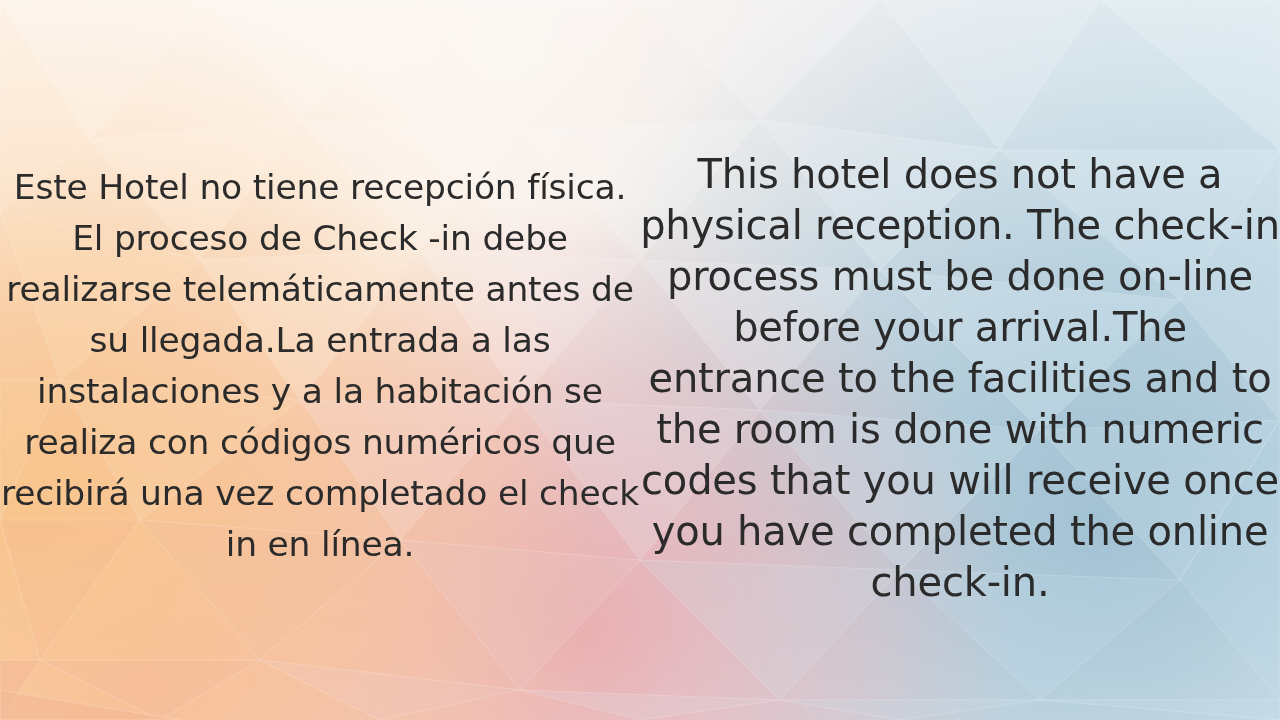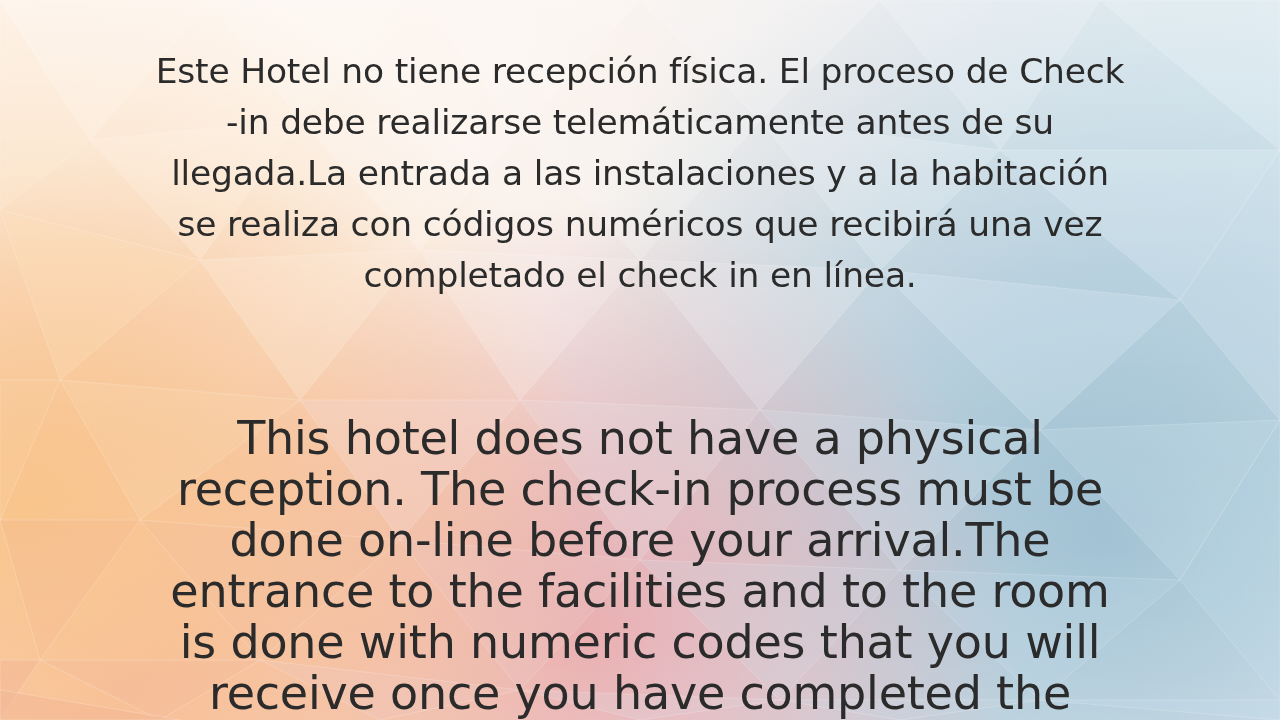--- a/index.html
+++ b/index.html
@@ -41,40 +41,39 @@
     position: absolute;
     inset: 0;
     background: linear-gradient(180deg, rgba(255,255,255,0.30) 0%, rgba(255,255,255,0.04) 38%, rgba(255,255,255,0.00) 62%, rgba(255,255,255,0.10) 100%);
     pointer-events: none;
   }
   
   #content {
     position: absolute;
     inset: 0;
     display: flex;
-    flex-direction: column;
     justify-content: flex-start;
     align-items: center;
   }
   .para {
     width: 980px;
     text-align: center;
     color: #2b2b2b;
     font-family: "DejaVu Sans", sans-serif;
     font-weight: 400;
     letter-spacing: -0.2px;
   }
   #para-es {
     margin-top: 46px;
     font-size: 34.5px;
     line-height: 51px;
   }
   #para-en {
     margin-top: 77px;
-    font-size: 46px;
+    font-size: 40px;
     line-height: 51px;
   }
 </style>
 </head>
 <body>
 
 <div id="slide">
 
   <div id="bg-base"></div>
 

